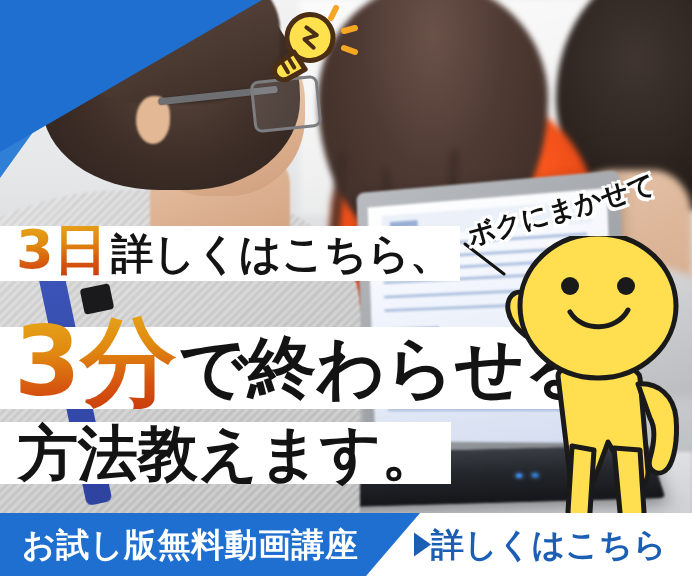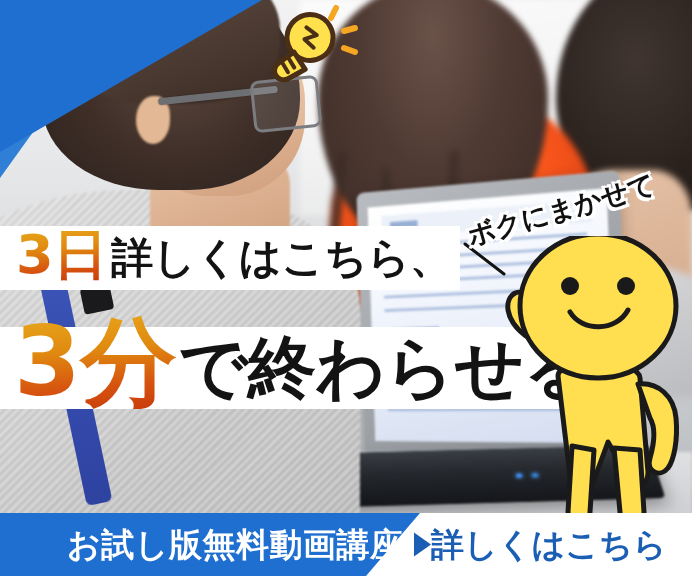--- a/index.html
+++ b/index.html
@@ -168,21 +168,21 @@
   
   .line{
     position:absolute;
     display:flex;align-items:center;
     background:#fff;
     white-space:nowrap;
     font-family:"DejaVu Sans","Liberation Sans",sans-serif;
     font-weight:700;
     letter-spacing:-.01em;
   }
-  .line1{left:0;top:226px;height:64px;padding:0 8px 0 16px;}
+  .line1{left:0;top:226px;height:55px;padding:0 8px 0 16px;}
   .line2{left:0;top:327px;height:82px;padding:0 8px 0 14px;}
   .line3{left:0;top:422px;height:62px;padding:0 10px 0 18px;}
 
   .num{
     position:relative;top:-.06em;
     background:linear-gradient(175deg,#e8a81b 0%,#e08a10 38%,#d6540f 72%,#c8390c 100%);
     -webkit-background-clip:text;background-clip:text;
     color:transparent;-webkit-text-fill-color:transparent;
     font-weight:700;
   }
@@ -217,21 +217,20 @@
   .bar-blue{
     position:absolute;left:0;top:0;height:63px;width:420px;
     background:#1f6fd0;
     clip-path:polygon(0 0,420px 0,366px 63px,0 63px);
   }
   .bar-blue-label{
     position:absolute;left:22px;top:50%;transform:translateY(-50%);
     color:#fff;font-weight:700;font-size:33px;white-space:nowrap;
     font-family:"DejaVu Sans","Liberation Sans",sans-serif;
     letter-spacing:.5px;
-    margin-left:45px;
   }
   .bar-cta{
     position:absolute;left:414px;top:50%;transform:translateY(-50%);
     display:flex;align-items:center;
     color:#1b5fb4;font-weight:700;font-size:33px;white-space:nowrap;
     font-family:"DejaVu Sans","Liberation Sans",sans-serif;
   }
   .cta-tri{
     width:0;height:0;
     border-left:17px solid #1b5fb4;
@@ -327,20 +326,23 @@
   <div class="line line1">
     <span class="num">3日</span>
     <span class="rest">詳しくはこちら、</span>
   </div>
 
   <div class="line line2">
     <span class="num">3分</span>
     <span class="rest">で終わらせる</span>
   </div>
 
+  <div class="line line3">
+    <span class="rest">方法教えます。</span>
+  </div>
 
   <div class="mascot">
     <svg viewBox="0 0 200 300" width="200" height="300">
       <g fill="#ffdf4f" stroke="#1a1a1a" stroke-width="5" stroke-linejoin="round" stroke-linecap="round">
 
         <path d="M58 116 C36 106 14 96 10 74 C8 58 22 50 30 62 C34 69 36 78 38 84
                  C40 70 44 56 54 54 C64 52 68 64 64 76 C62 84 60 92 62 100 Z"></path>
 
         <path d="M60 140 C60 122 140 122 142 142 L150 236 C150 250 138 254 132 244
                  L110 206 L96 244 C90 256 74 254 72 240 Z"></path>

